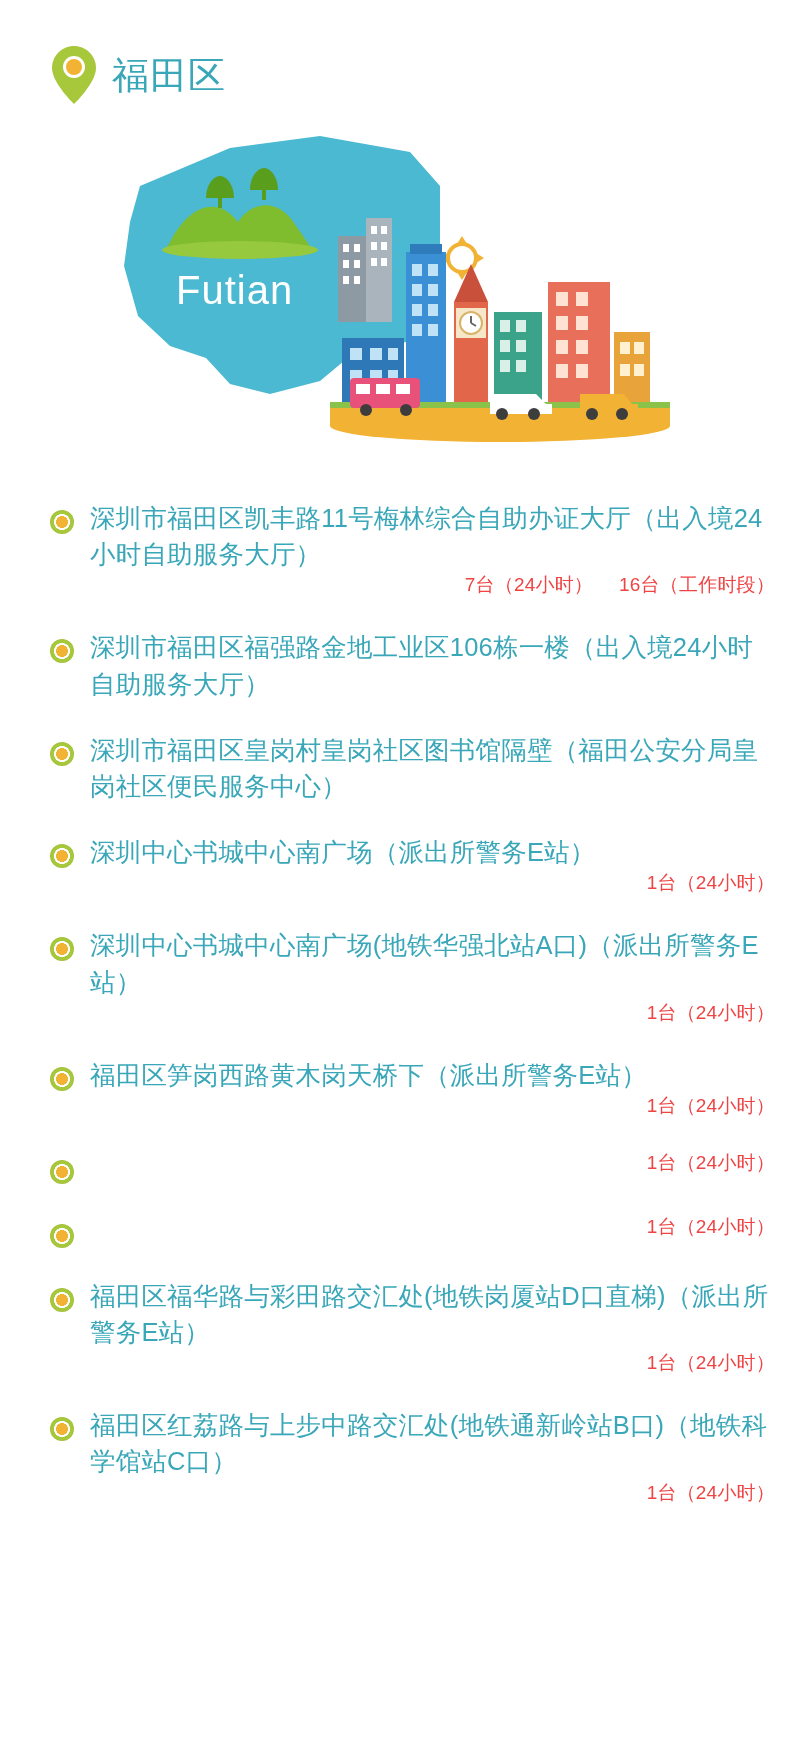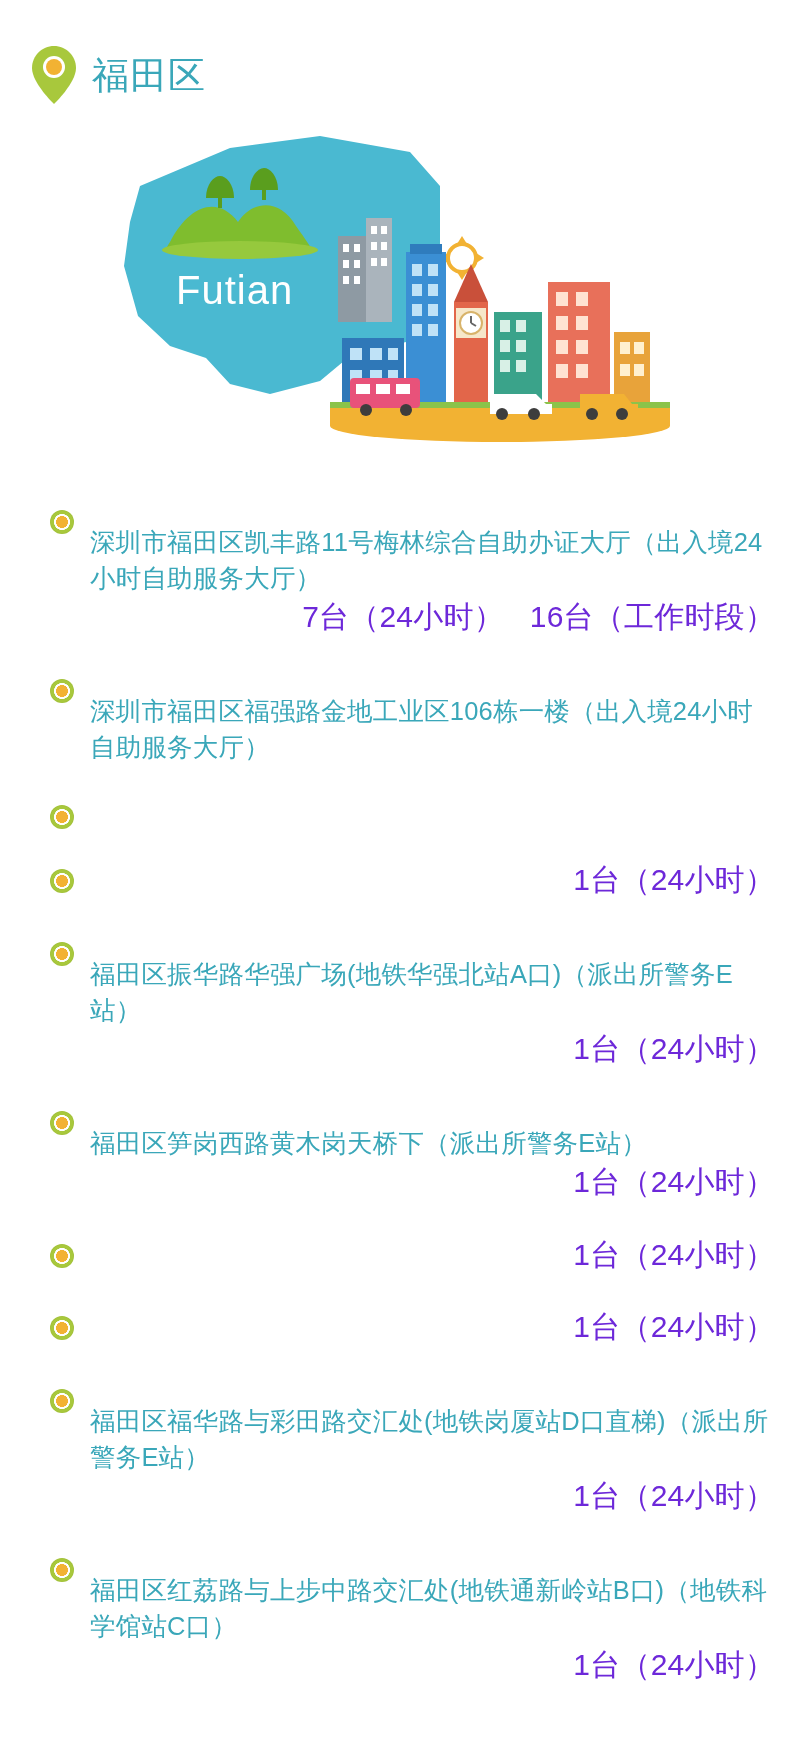--- a/index.html
+++ b/index.html
@@ -18,21 +18,21 @@
     width: 809px;
     min-height: 1764px;
     background: #ffffff;
     overflow: hidden;
   }
 
   
   .header {
     display: flex;
     align-items: center;
-    padding: 46px 0 0 32px;
+    padding: 46px 0 0 52px;
   }
   .pin-icon {
     width: 44px;
     height: 58px;
     position: relative;
     flex: 0 0 auto;
   }
   .district-title {
     font-size: 37px;
     color: #3aa7b9;
@@ -80,26 +80,25 @@
     box-shadow: inset 0 0 0 1px rgba(0,0,0,0.03);
   }
   .item-body {
     flex: 1 1 auto;
   }
   .addr {
     font-size: 25.5px;
     line-height: 1.42;
     color: #3aa7b9;
     letter-spacing: 0.2px;
-    margin-top: 24px;
   }
   .counts {
-    font-size: 30px;
+    font-size: 19px;
     line-height: 1.42;
-    color: #6d28d9;
+    color: #ef4444;
     text-align: right;
     letter-spacing: 0.2px;
   }
   .counts .c2 { margin-left: 26px; }
 </style>
 </head>
 <body>
 
 <div class="page">
 
@@ -256,36 +255,38 @@
     <div class="item">
       <div class="bullet"></div>
       <div class="item-body">
         <div class="addr">深圳市福田区福强路金地工业区106栋一楼（出入境24小时自助服务大厅）</div>
       </div>
     </div>
 
     <div class="item">
       <div class="bullet"></div>
       <div class="item-body">
-      </div>
-    </div>
-
-    <div class="item">
-      <div class="bullet"></div>
-      <div class="item-body">
-        <div class="counts">
-          <span>1台（24小时）</span>
-        </div>
-      </div>
-    </div>
-
-    <div class="item">
-      <div class="bullet"></div>
-      <div class="item-body">
-        <div class="addr">福田区振华路华强广场(地铁华强北站A口)（派出所警务E站）</div>
+        <div class="addr">深圳市福田区皇岗村皇岗社区图书馆隔壁（福田公安分局皇岗社区便民服务中心）</div>
+      </div>
+    </div>
+
+    <div class="item">
+      <div class="bullet"></div>
+      <div class="item-body">
+        <div class="addr">深圳中心书城中心南广场（派出所警务E站）</div>
+        <div class="counts">
+          <span>1台（24小时）</span>
+        </div>
+      </div>
+    </div>
+
+    <div class="item">
+      <div class="bullet"></div>
+      <div class="item-body">
+        <div class="addr">深圳中心书城中心南广场(地铁华强北站A口)（派出所警务E站）</div>
         <div class="counts">
           <span>1台（24小时）</span>
         </div>
       </div>
     </div>
 
     <div class="item">
       <div class="bullet"></div>
       <div class="item-body">
         <div class="addr">福田区笋岗西路黄木岗天桥下（派出所警务E站）</div>

